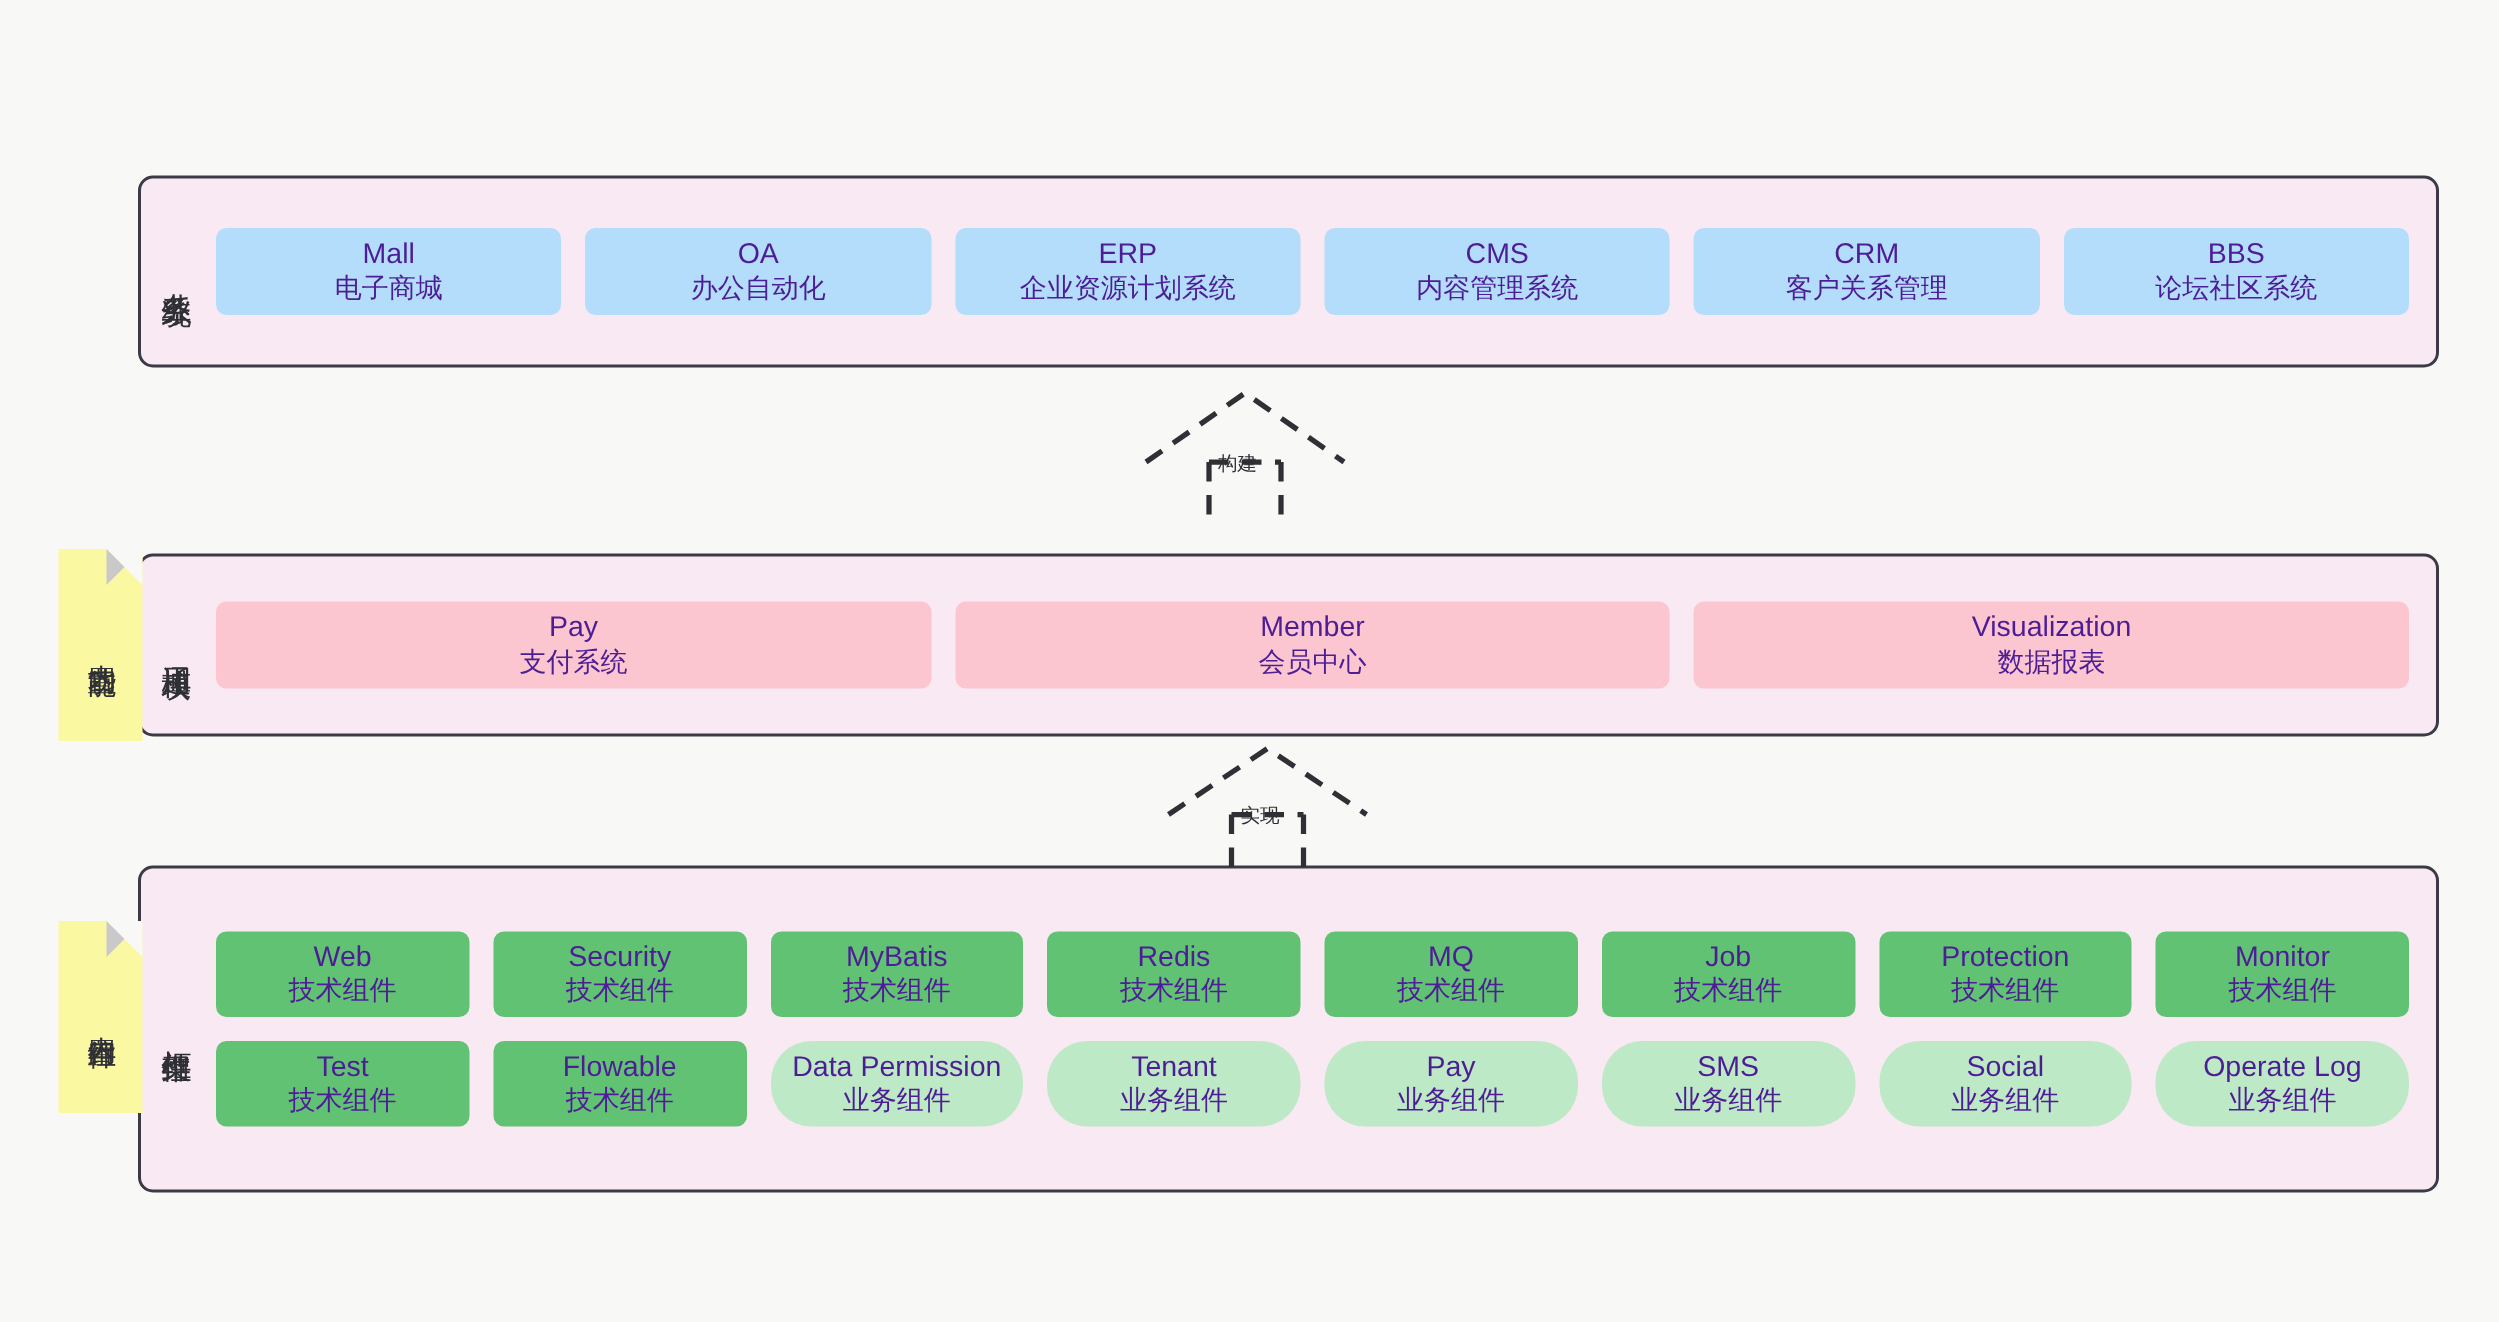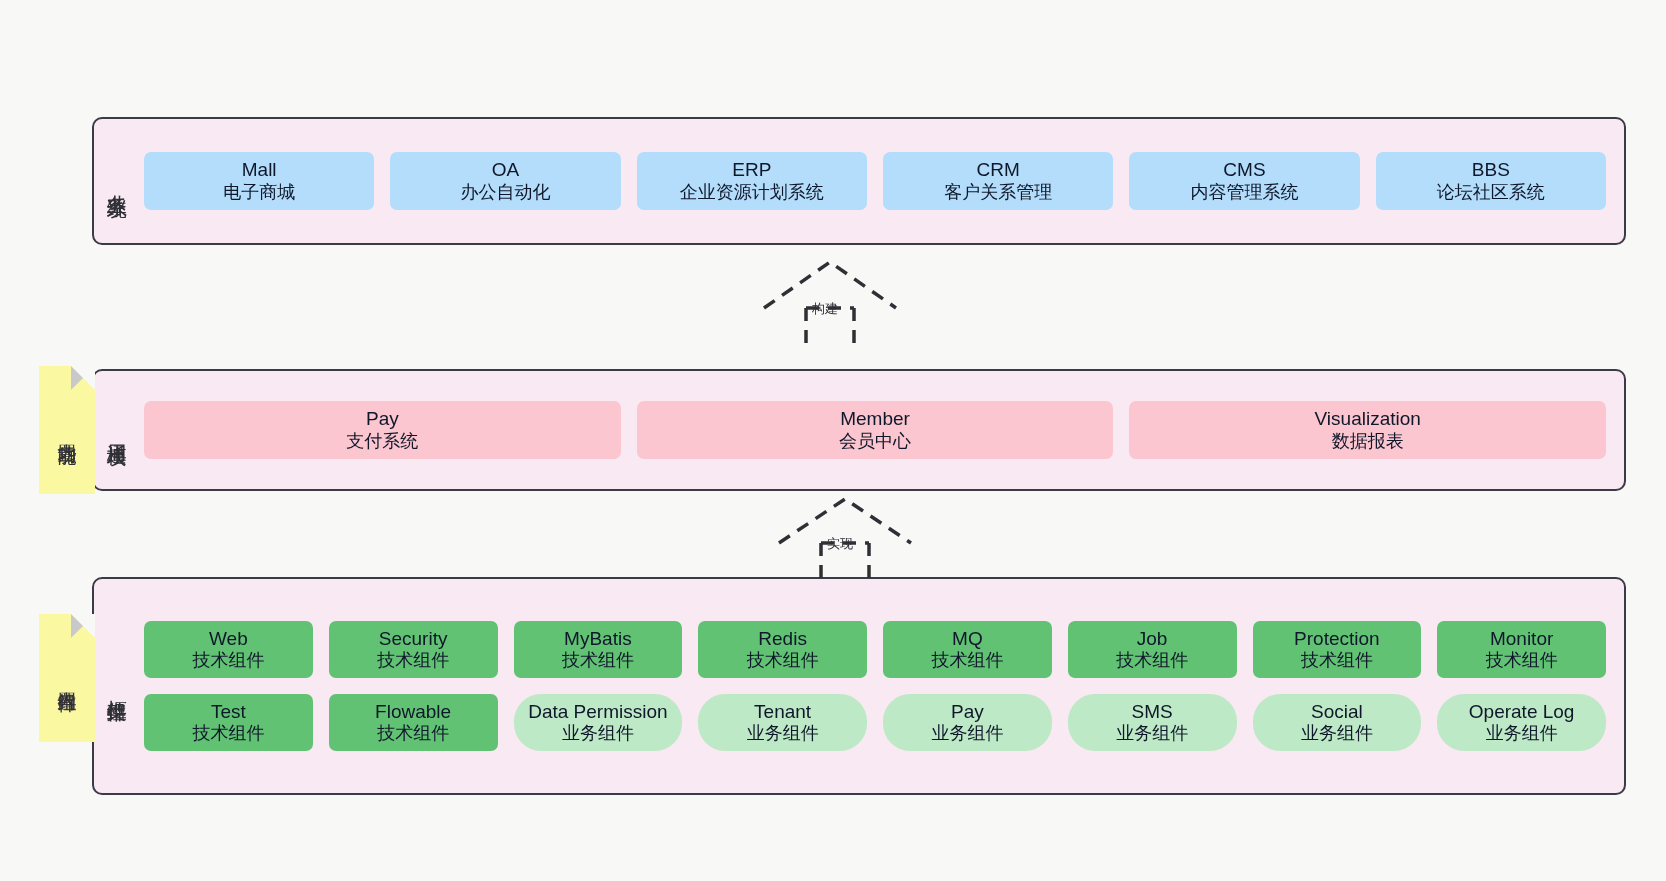--- a/index.html
+++ b/index.html
@@ -65,21 +65,21 @@
   .card {
     flex: 1 1 0;
     border-radius: 7px;
     display: flex;
     flex-direction: column;
     align-items: center;
     justify-content: center;
     text-align: center;
     line-height: 1.22;
     padding: 6px 4px;
-    color: #0f172a;
+    color: #4c1d95;
     min-width: 0;
   }
   .card .t1 { font-size: 19px; }
   .card .t2 { font-size: 18px; text-align: right; }
 
   .c-blue       { background: #b3ddfb; }
   .c-red        { background: #f4676c; }
   .c-pink       { background: #fbc6cf; }
   .c-green      { background: #62c274; }
   .c-lightgreen { background: #bee9c6; border-radius: 27px; }
@@ -150,26 +150,26 @@
         </div>
         <div class="card c-blue">
           <span class="t1">OA</span>
           <span class="t2">办公自动化</span>
         </div>
         <div class="card c-blue">
           <span class="t1">ERP</span>
           <span class="t2">企业资源计划系统</span>
         </div>
         <div class="card c-blue">
+          <span class="t1">CMS</span>
+          <span class="t2">内容管理系统</span>
+        </div>
+        <div class="card c-blue">
           <span class="t1">CRM</span>
           <span class="t2">客户关系管理</span>
-        </div>
-        <div class="card c-blue">
-          <span class="t1">CMS</span>
-          <span class="t2">内容管理系统</span>
         </div>
         <div class="card c-blue">
           <span class="t1">BBS</span>
           <span class="t2">论坛社区系统</span>
         </div>
       </div>
     </div>
   </div>
 
   <div class="connector" style="left:760px; top:256px; width:140px; height:96px;">

